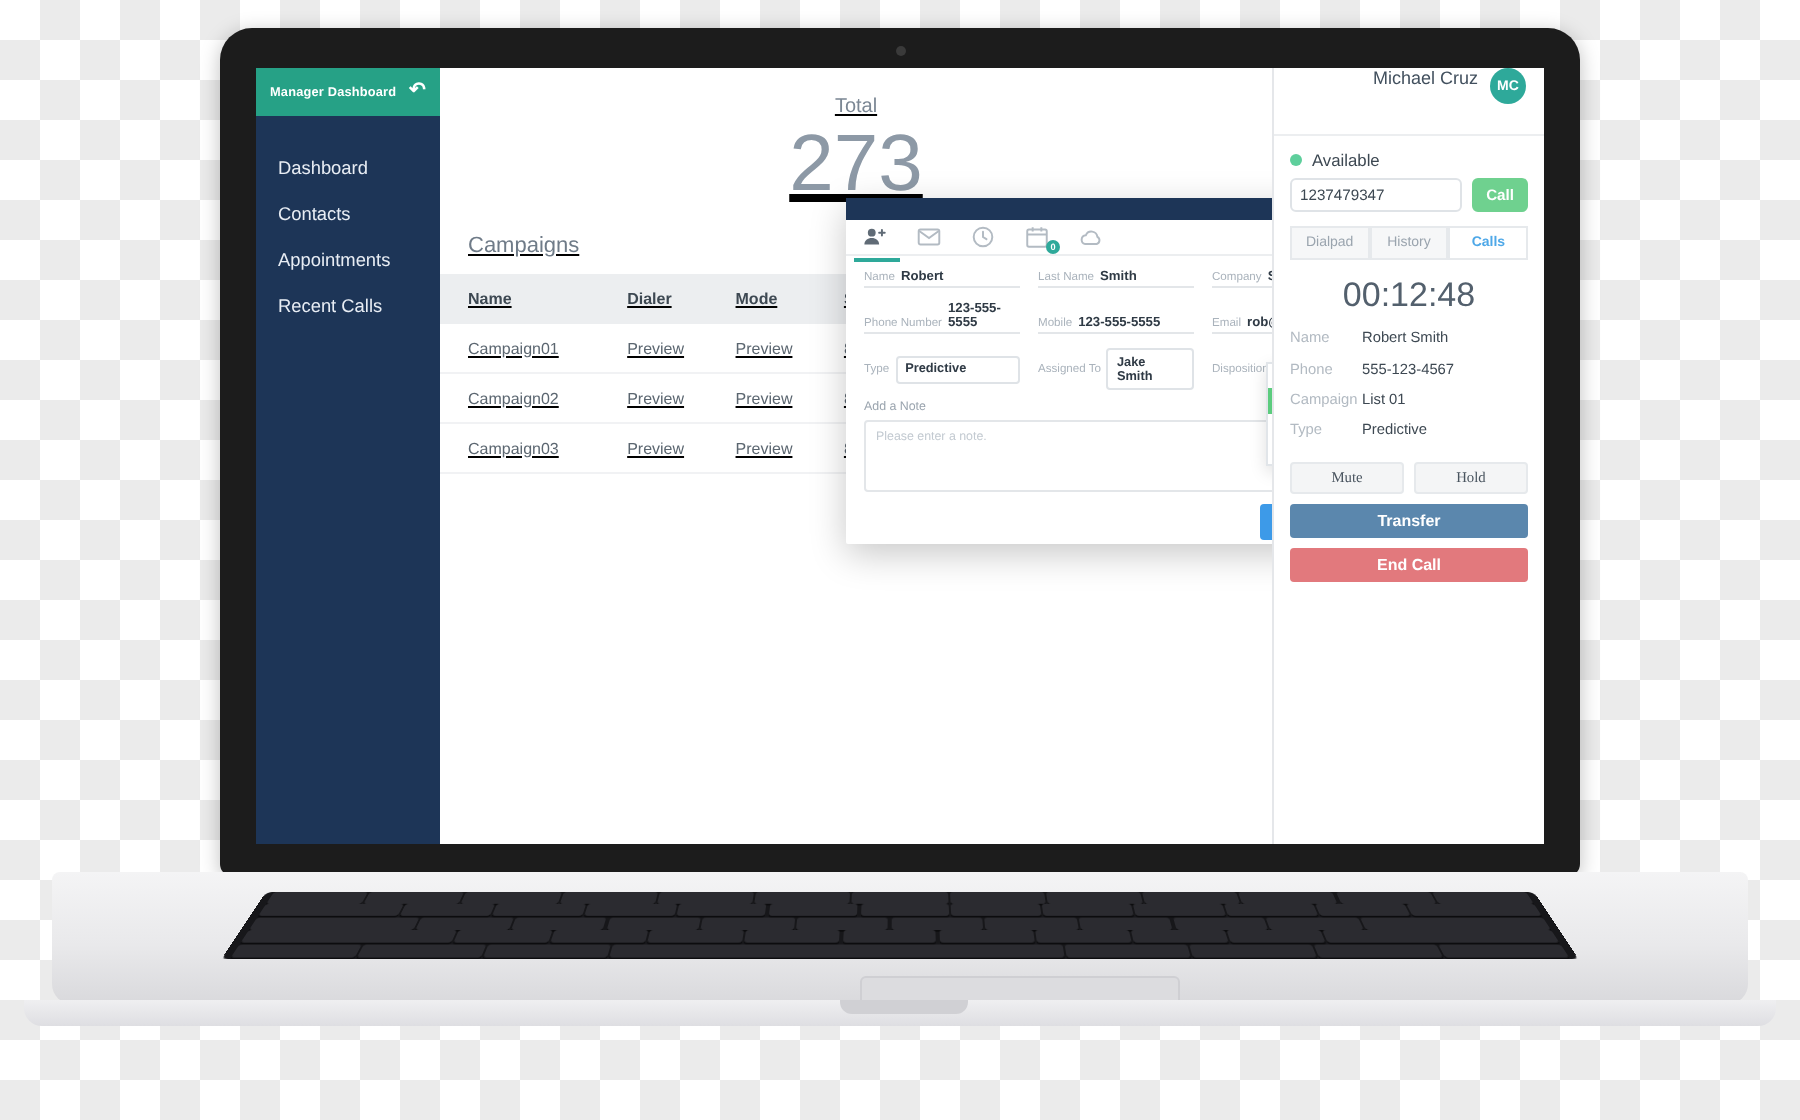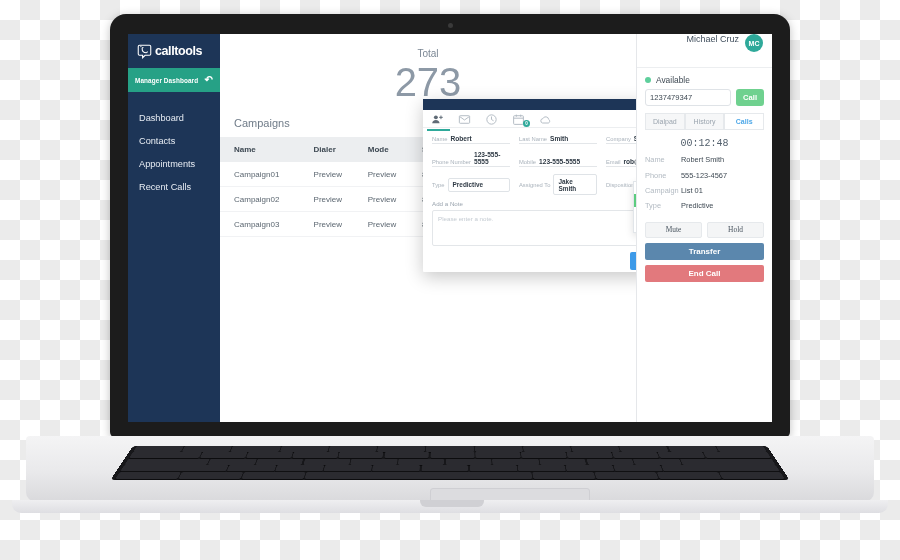--- a/index.html
+++ b/index.html
@@ -88,21 +88,21 @@
     justify-content: space-between; padding: 0 7px;
     font-size: 6.4px; font-weight: 700; letter-spacing: .1px;
   }
   .mgr .ret { font-size: 10px; line-height: 1; }
   .nav { padding-top: 14px; }
   .nav-item {
     padding: 6.5px 0 6.5px 11px; font-size: 9.2px; color: #e8edf4; cursor: pointer;
   }
 
   
-  .center { flex: 1 1 auto; position: relative; background: #fff; overflow: hidden; }
+  .center { flex: 1 1 auto; position: relative; background: #fff; overflow: hidden; text-decoration: underline; }
   .totals { text-align: center; padding-top: 14px; }
   .totals .lbl { font-size: 10px; color: #7b8794; }
   .totals .num {
     font-size: 40px; color: #8d99a6; font-weight: 300; line-height: 1.05; margin-top: 2px;
   }
   .camp-title { font-size: 11px; color: #6f7b88; padding: 14px 0 8px 14px; }
   .tbl { width: 100%; border-collapse: collapse; font-size: 7.6px; }
   .tbl thead th {
     background: #eceef0; color: #3d4852; font-weight: 700;
     text-align: left; padding: 8px 6px; font-size: 8px;
@@ -138,21 +138,21 @@
   .btn-call {
     width: 36px; height: 17px; background: #6fd18f; color: #fff; border: none; border-radius: 3px;
     font-size: 7.6px; font-weight: 700; font-family: inherit; cursor: pointer;
   }
   .tabs { display: flex; margin-top: 7px; border-bottom: 1px solid #e6e9ec; }
   .tab {
     flex: 1; text-align: center; font-size: 7px; padding: 4px 0; color: #9aa4ae;
     background: #f6f7f8; border: 1px solid #e6e9ec; border-bottom: none; cursor: pointer;
   }
   .tab.active { background: #fff; color: #4ea8e8; font-weight: 700; }
-  .timer { text-align: center; font-size: 10px; color: #53606d; padding: 8px 0 3px; font-family: Liberation Mono, monospace; }
+  .timer { text-align: center; font-size: 17px; color: #53606d; padding: 8px 0 3px; }
   .kv { display: flex; font-size: 7.4px; padding: 3.2px 0; }
   .kv .k { width: 36px; color: #b2bac2; flex: 0 0 36px; }
   .kv .v { color: #3d4852; }
   .ctrls { display: flex; gap: 5px; margin-top: 8px; font-family: Liberation Serif, serif; }
   .ctrl {
     flex: 1; height: 16px; background: #f4f5f6; border: 1px solid #e6e9ec; border-radius: 2px;
     font-size: 7.4px; color: #49545f; display: flex; align-items: center; justify-content: center;
     cursor: pointer; font-family: inherit;
   }
   .bigbtn {
@@ -221,30 +221,20 @@
 
 <div id="laptop">
 
   <div class="lid">
     <div class="cam"></div>
 
     <div class="screen">
       <div class="app">
 
         <div class="sidebar">
-          <div class="logo-wrap">
-            <span class="logo-mark">
-              <svg viewBox="0 0 24 24" width="15" height="15">
-                <path d="M4 2h16a2 2 0 0 1 2 2v12a2 2 0 0 1-2 2h-7l-4 4v-4H4a2 2 0 0 1-2-2V4a2 2 0 0 1 2-2z" fill="none" stroke="#fff" stroke-width="1.7"></path>
-                <path d="M8.2 7.2c0 4 2.8 6.8 6.6 6.8M8.2 7.2c0-1 .7-1.6 1.4-1.6M14.8 14c1 0 1.7-.7 1.7-1.5" fill="none" stroke="#fff" stroke-width="1.7" stroke-linecap="round"></path>
-                <circle cx="6.2" cy="4" r="1" fill="#fff"></circle>
-              </svg>
-            </span>
-            <span class="logo-text">calltools</span>
-          </div>
 
           <div class="mgr">
             <span>Manager Dashboard</span>
             <span class="ret">↶</span>
           </div>
 
           <div class="nav">
             <div class="nav-item">
               <span>Dashboard</span>
             </div>

